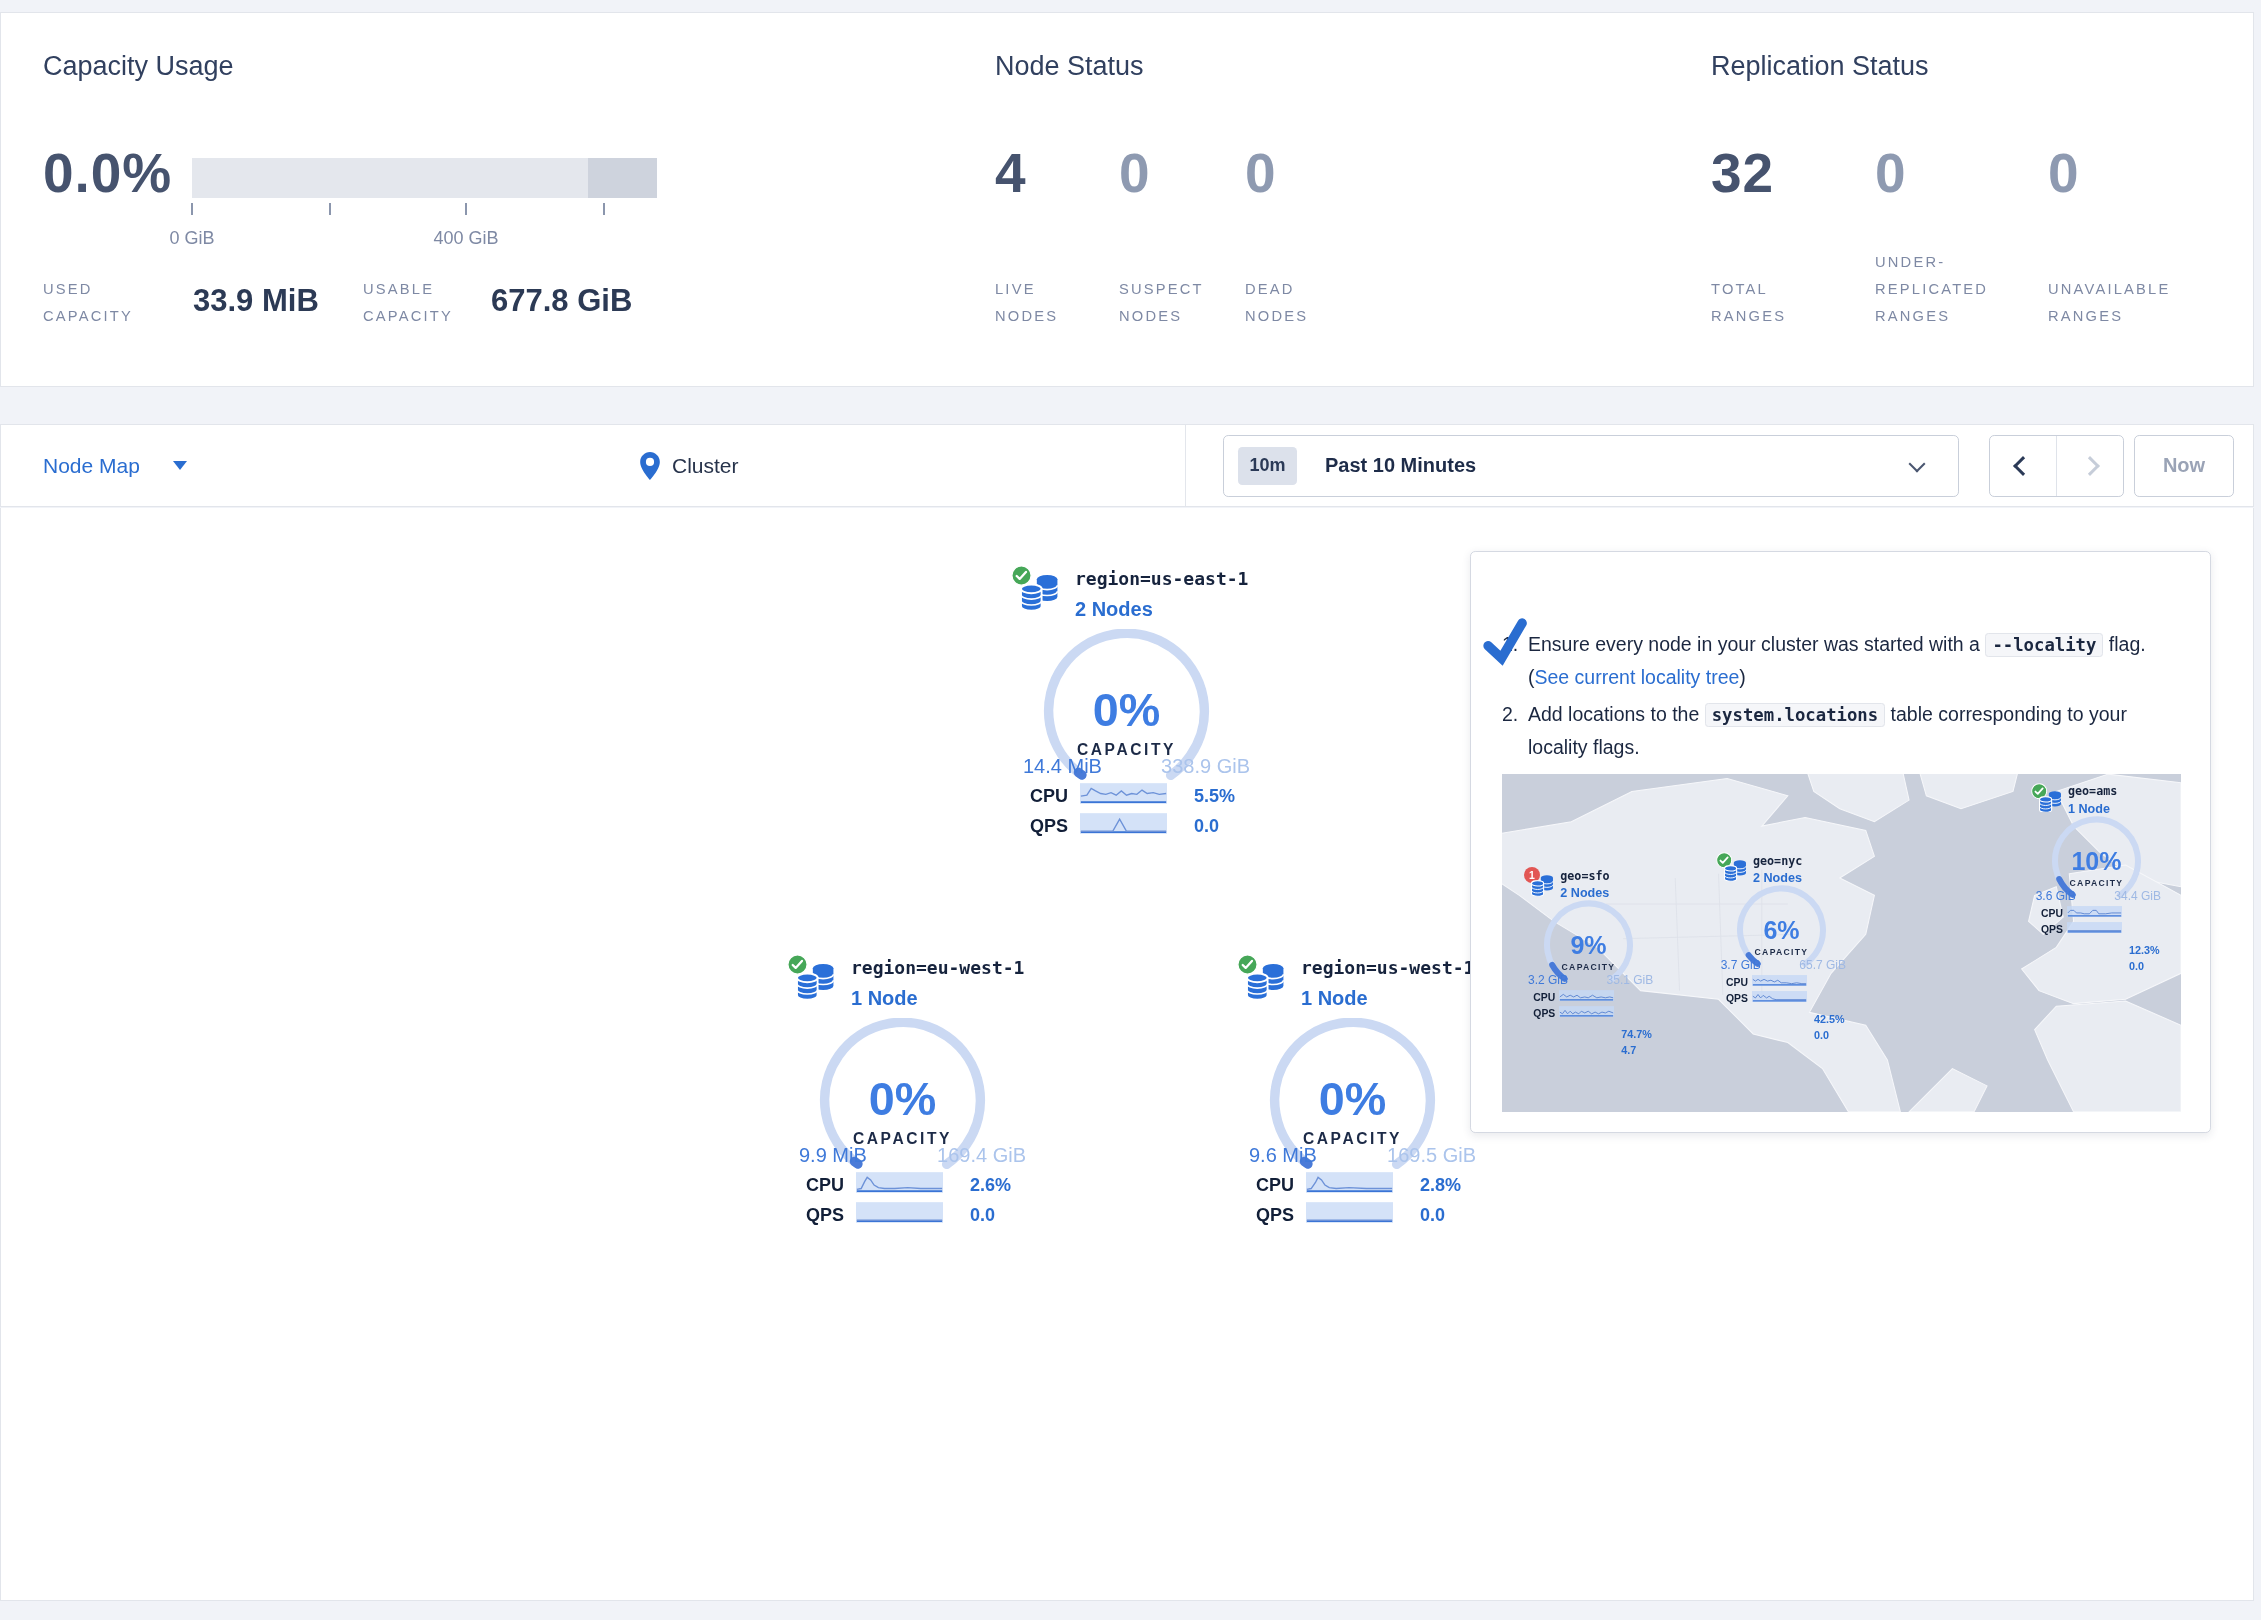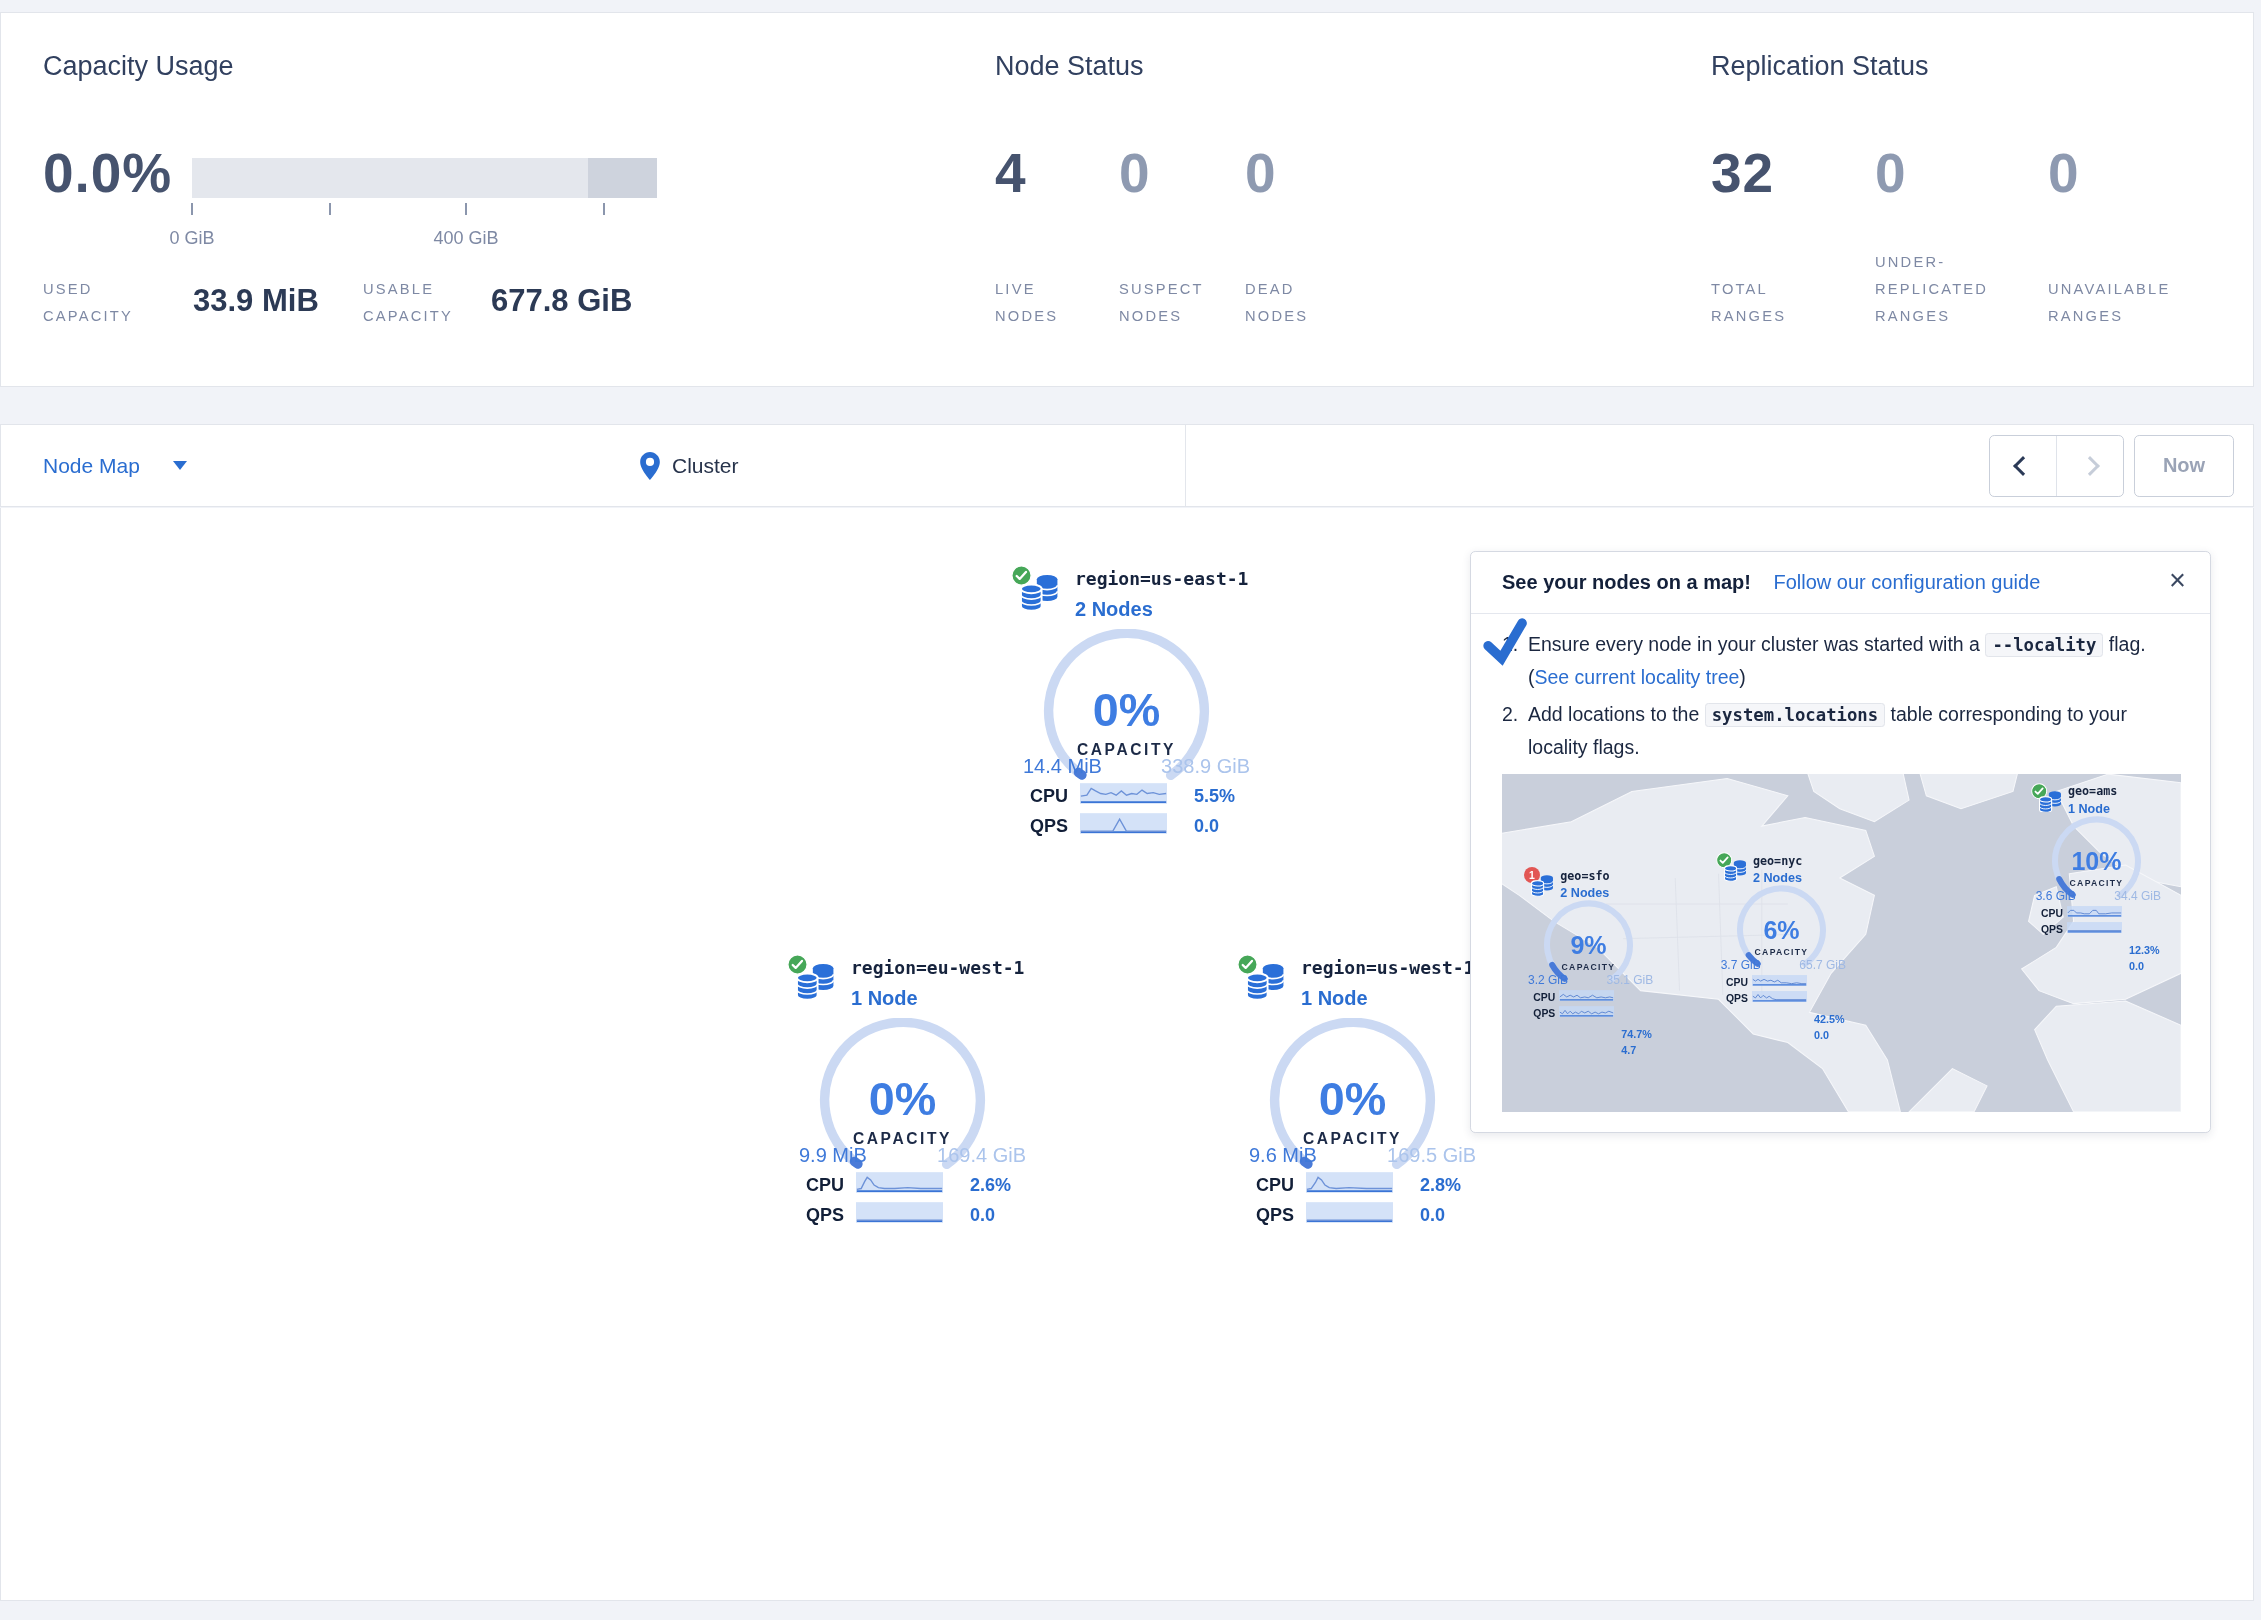--- a/index.html
+++ b/index.html
@@ -173,20 +173,25 @@
       <span class="lbl">Node Map</span>
       <span class="caret-down-tri"></span>
     </div>
     <div class="breadcrumb">
       <svg width="20" height="28" viewBox="0 0 23 32">
           <use href="#mappin" width="23" height="32"></use>
         </svg>
       <span class="lbl">Cluster</span>
     </div>
     <div class="tb-divider"></div>
+    <div class="time-dropdown">
+      <span class="time-badge">10m</span>
+      <span class="time-label">Past 10 Minutes</span>
+      <span class="chev down"></span>
+    </div>
     <div class="arrow-group">
       <div class="arrow-btn">
           <span class="chev left"></span>
         </div>
       <div class="arrow-btn">
           <span class="chev right"></span>
         </div>
     </div>
     <div class="now-btn">Now</div>
   </section>
@@ -292,25 +297,20 @@
       <span class="r-row-label" style="left:33px;top:253px">QPS</span>
       <svg class="spark" style="left:83px;top:250px" width="87" height="21" viewBox="0 0 101 24">
         <rect x="0" y="0" width="101" height="24"></rect>
           <line class="base" x1="1" y1="22" x2="100" y2="22"></line>
         <polyline points="1,21 100,21"></polyline>
       </svg>
       <span class="r-row-value" style="left:197px;top:253px">0.0</span>
     </div>
 
     <div class="popup">
-      <div class="popup-header">
-        <span class="popup-title">See your nodes on a map!</span>
-        <span class="popup-link">Follow our configuration guide</span>
-        <span class="popup-close">×</span>
-      </div>
       <div class="popup-body">
         <svg class="big-check" width="50" height="50" viewBox="0 0 58 58">
           <path d="M8,30 L22,46 L50,8" fill="none" stroke="#2a6dd0" stroke-width="11" stroke-linecap="round" stroke-linejoin="miter"></path>
         </svg>
         <div class="step">
           <span class="num">1.</span>
           <span><span>Ensure every node in your cluster was started with a </span><span class="code">--locality</span><span> flag. (</span><span class="inline-link">See current locality tree</span><span>)</span></span>
         </div>
         <div class="step" style="margin-top:5.2px">
           <span class="num">2.</span>

